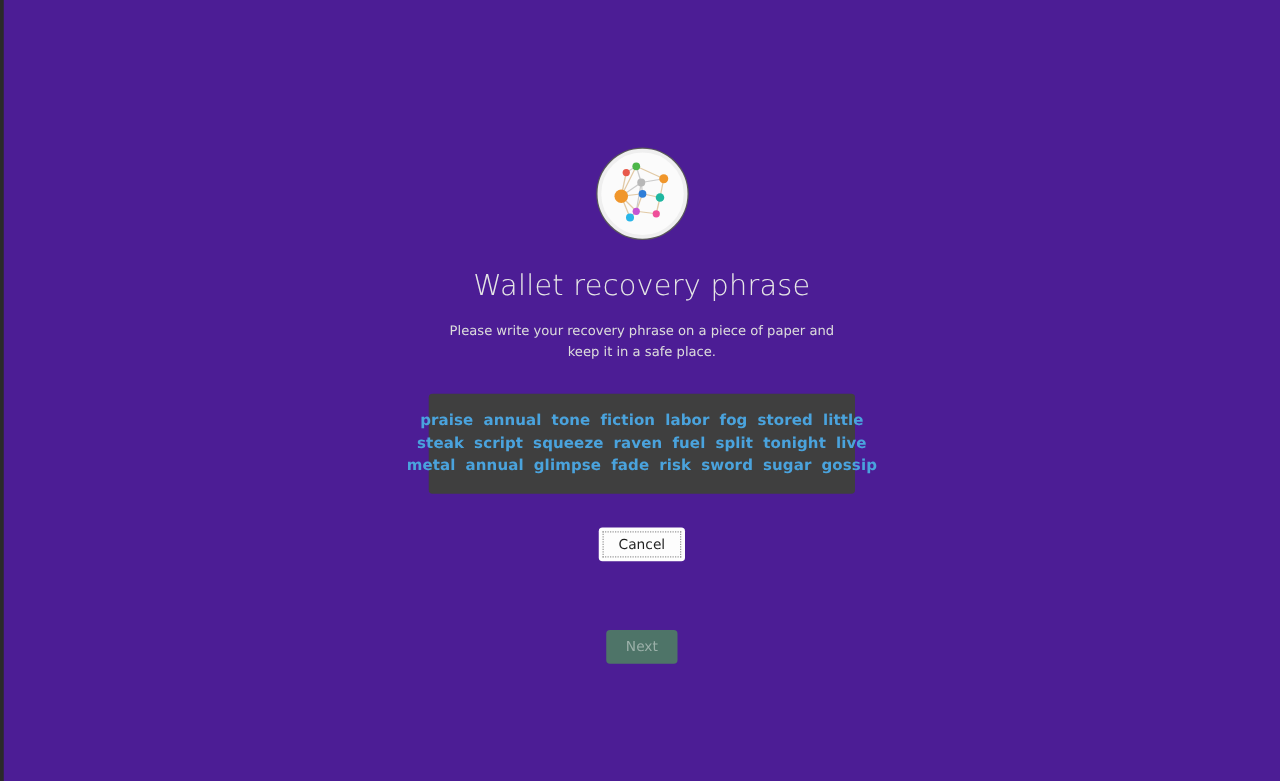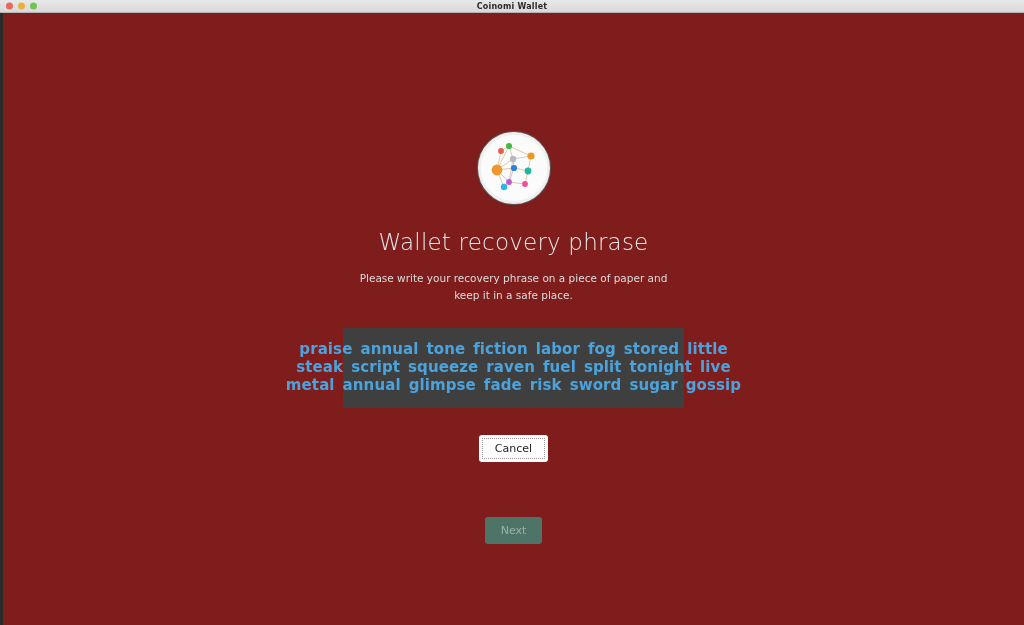--- a/index.html
+++ b/index.html
@@ -63,21 +63,21 @@
     color: #2b2b2b;
     letter-spacing: 0.2px;
     line-height: 13px;
     user-select: none;
   }
 
   
   .window-body {
     flex: 1 1 auto;
     position: relative;
-    background: #7f1d1d;
+    background: #4c1d95;
     display: flex;
     justify-content: center;
     border-left: 3px solid #2a2a2a;
   }
 
   .content {
     width: 360px;
     margin-top: 119px;
     display: flex;
     flex-direction: column;
@@ -144,21 +144,21 @@
 
   .phrase-row {
     display: flex;
     justify-content: center;
     flex-wrap: nowrap;
     gap: 8px;
     line-height: 15px;
   }
 
   .word {
-    font-size: 15px;
+    font-size: 12px;
     font-weight: bold;
     color: #4aa3dd;
     white-space: nowrap;
     letter-spacing: 0.1px;
   }
 
   
   .confirm-row {
     margin-top: 18px;
     width: 341px;
@@ -246,28 +246,20 @@
     cursor: default;
     min-width: 48px;
     margin-top: 44px;
   }
 </style>
 </head>
 <body>
 
 <div class="window">
 
-  <div class="titlebar">
-    <div class="traffic-lights">
-      <span class="light close"></span>
-      <span class="light minimize"></span>
-      <span class="light zoom"></span>
-    </div>
-    <div class="window-title">Coinomi Wallet</div>
-  </div>
 
   <div class="window-body">
     <div class="content">
 
       <div class="logo">
         <svg width="60" height="60" viewBox="0 0 60 60" aria-hidden="true">
           <g stroke="#d8b888" stroke-width="1" fill="none" opacity="0.75">
             <path d="M13,32 L17,13"></path>
             <path d="M13,32 L25,8"></path>
             <path d="M13,32 L30,30"></path>

